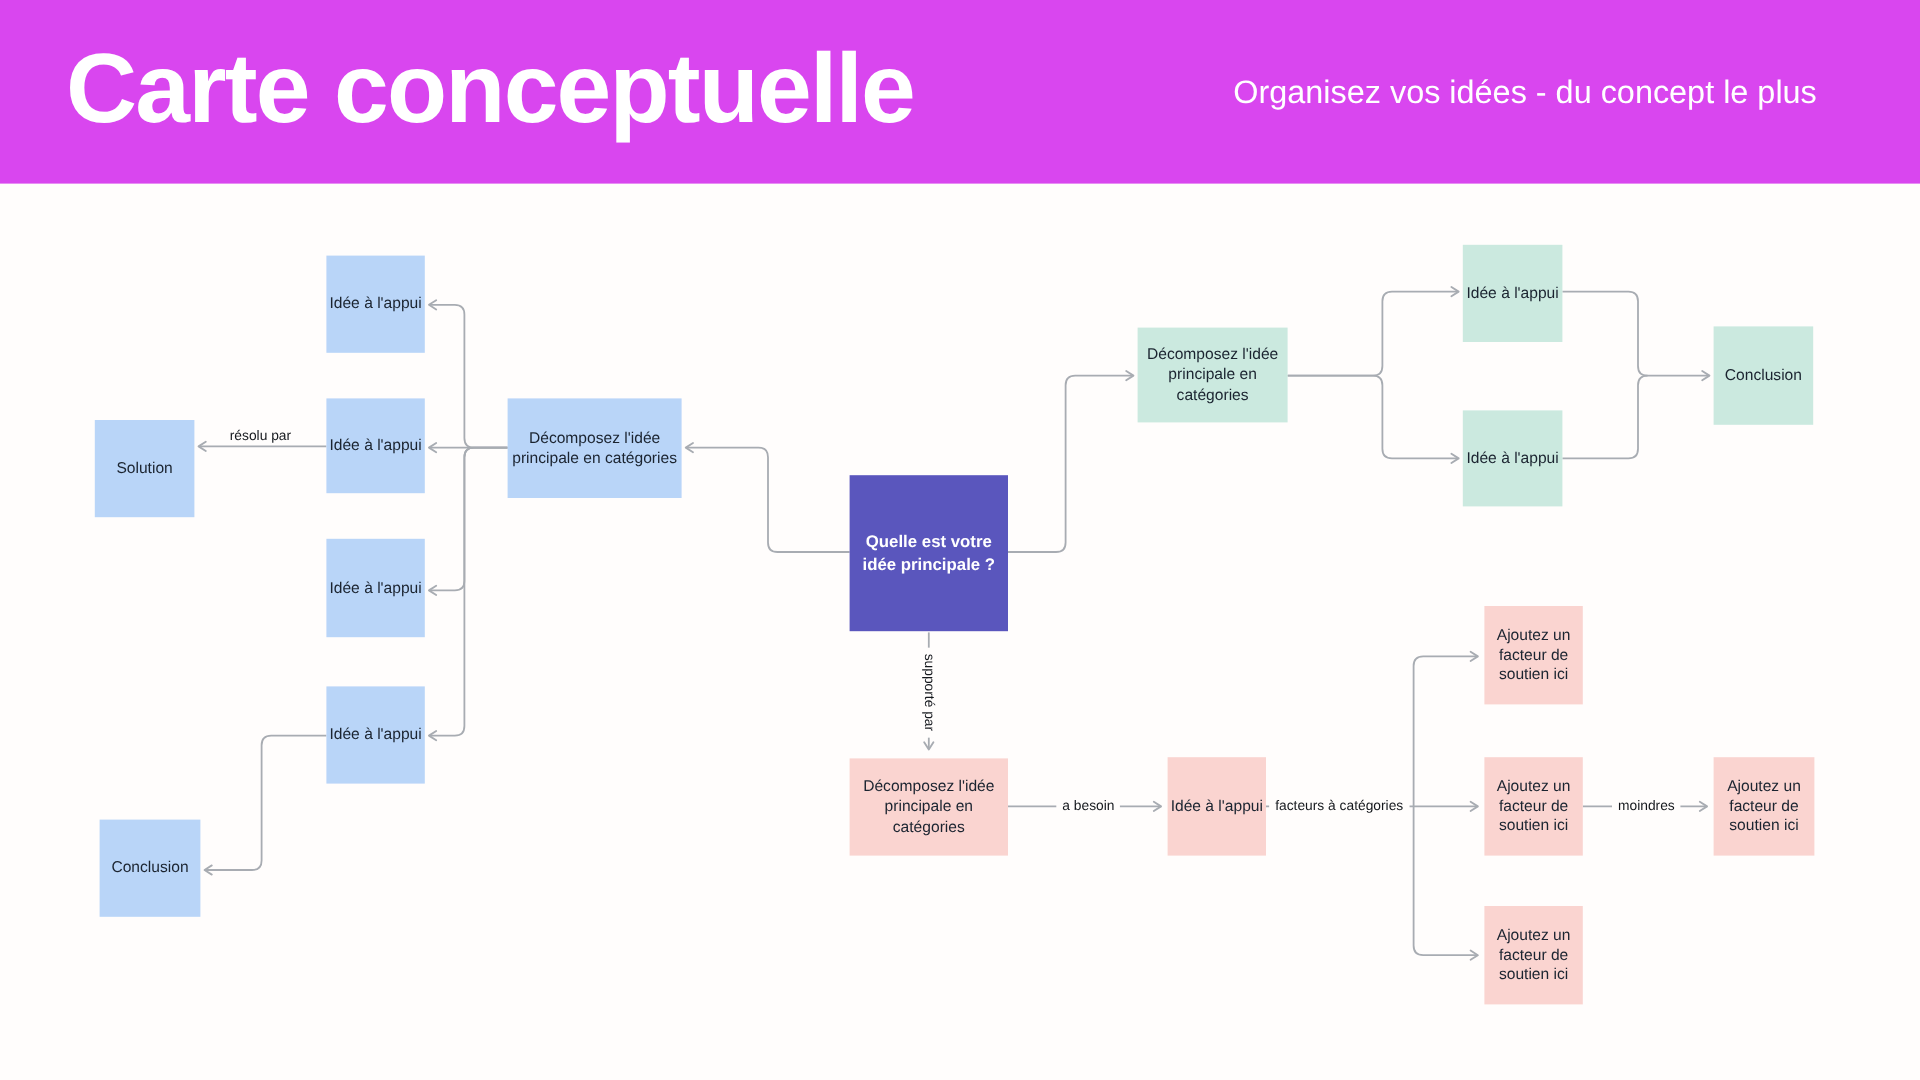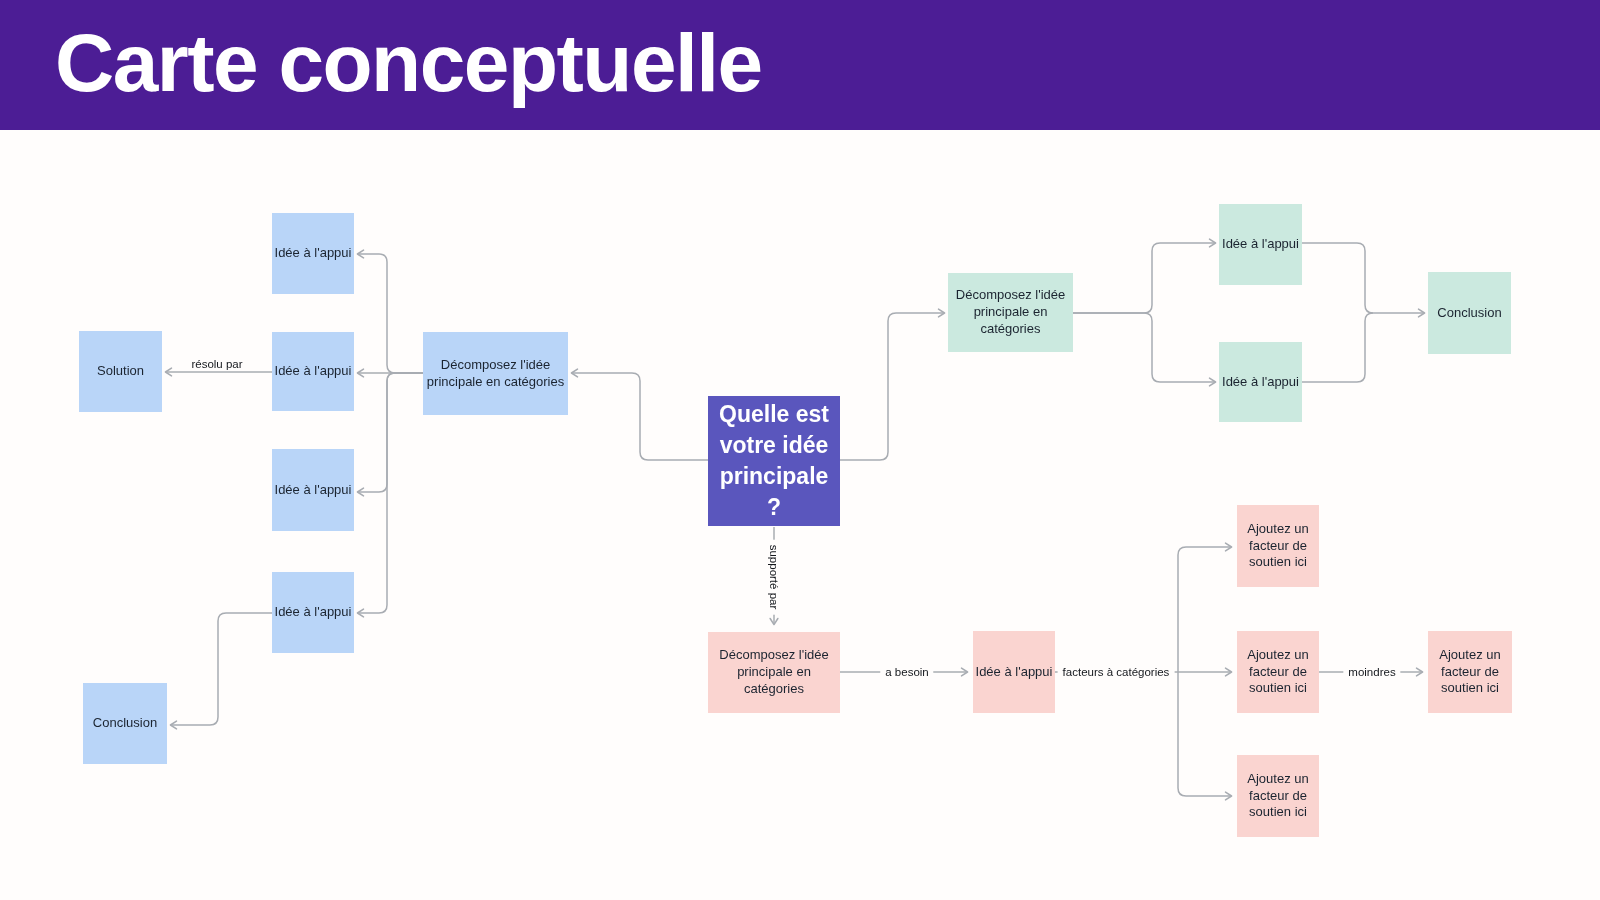--- a/index.html
+++ b/index.html
@@ -4,22 +4,22 @@
 <style>
   html,body{margin:0;padding:0;}
   body{
     width:1600px;height:900px;position:relative;overflow:hidden;
     background:#fffdfc;
     font-family:"Liberation Sans", sans-serif;
     color:#1b2430;
   }
   
   .header{
-    position:absolute;left:0;top:0;width:1600px;height:130px;
-    background:#4c1d95;color:#ffffff;
+    position:absolute;left:0;top:0;width:1600px;height:153px;
+    background:#d946ef;color:#ffffff;
     display:flex;align-items:center;justify-content:space-between;
     padding:0 86px 0 55px;box-sizing:border-box;
   }
   .title{
     font-size:82px;font-weight:800;letter-spacing:-1.5px;line-height:1;
     margin-top:-4px;white-space:nowrap;
   }
   .subtitle{
     text-align:right;font-size:27px;line-height:36px;font-weight:400;
   }
@@ -29,36 +29,37 @@
   .node{
     position:absolute;display:flex;align-items:center;justify-content:center;
     text-align:center;font-size:13px;line-height:1.3;color:#1b2430;
     box-sizing:border-box;padding:2px;
   }
   .node.nw{white-space:nowrap;}
   .blue  {background:#b9d5f8;}
   .green {background:#cbe9df;}
   .pink  {background:#fad4d0;}
   .main-node{
-    background:#5a56bd;color:#ffffff;font-weight:700;font-size:23px;
+    background:#5a56bd;color:#ffffff;font-weight:700;font-size:14px;
     line-height:1.35;padding:6px;
   }
   .elabel{
     position:absolute;transform:translate(-50%,-50%);
     background:#fffdfc;padding:0 5px;
     font-size:11.5px;color:#15181d;white-space:nowrap;
   }
   .elabel.rot{transform:translate(-50%,-50%) rotate(90deg);}
 </style>
 </head>
 <body>
 
 <div class="header">
   <div class="title">Carte conceptuelle</div>
   <div class="subtitle">
+    <div>Organisez vos idées - du concept le plus</div>
   </div>
 </div>
 
 <div class="canvas">
 
   <svg class="wires" width="1600" height="900" viewBox="0 0 1600 900">
     <defs>
       <marker id="arrow" markerWidth="11" markerHeight="11" viewBox="0 0 10 10" refX="7.5" refY="5" orient="auto" markerUnits="userSpaceOnUse">
         <path d="M2.5 1.5 L8 5 L2.5 8.5" fill="none" stroke="#a8acb2" stroke-width="1.4" stroke-linecap="round" stroke-linejoin="round"></path>
       </marker>
@@ -89,21 +90,21 @@
       <path d="M840 672 H967" marker-end="url(#arrow)"></path>
 
       <path d="M1055 672 H1231" marker-end="url(#arrow)"></path>
       <path d="M1178 672 V555 Q1178 547 1186 547 H1231" marker-end="url(#arrow)"></path>
       <path d="M1178 672 V788 Q1178 796 1186 796 H1231" marker-end="url(#arrow)"></path>
 
       <path d="M1319 672 H1422" marker-end="url(#arrow)"></path>
     </g>
   </svg>
 
-  <div class="node blue nw" style="left:79px;top:331px;width:83px;height:81px;">Solution</div>
+  <div class="node blue nw" style="left:79px;top:350px;width:83px;height:81px;">Solution</div>
   <div class="node blue nw" style="left:272px;top:213px;width:82px;height:81px;">Idée à l'appui</div>
   <div class="node blue nw" style="left:272px;top:332px;width:82px;height:79px;">Idée à l'appui</div>
   <div class="node blue nw" style="left:272px;top:449px;width:82px;height:82px;">Idée à l'appui</div>
   <div class="node blue nw" style="left:272px;top:572px;width:82px;height:81px;">Idée à l'appui</div>
   <div class="node blue nw" style="left:83px;top:683px;width:84px;height:81px;">Conclusion</div>
   <div class="node blue" style="left:423px;top:332px;width:145px;height:83px;">Décomposez l'idée principale en catégories</div>
 
   <div class="node main-node" style="left:708px;top:396px;width:132px;height:130px;">Quelle est votre idée principale ?</div>
 
   <div class="node green" style="left:948px;top:273px;width:125px;height:79px;">Décomposez l'idée principale en catégories</div>

